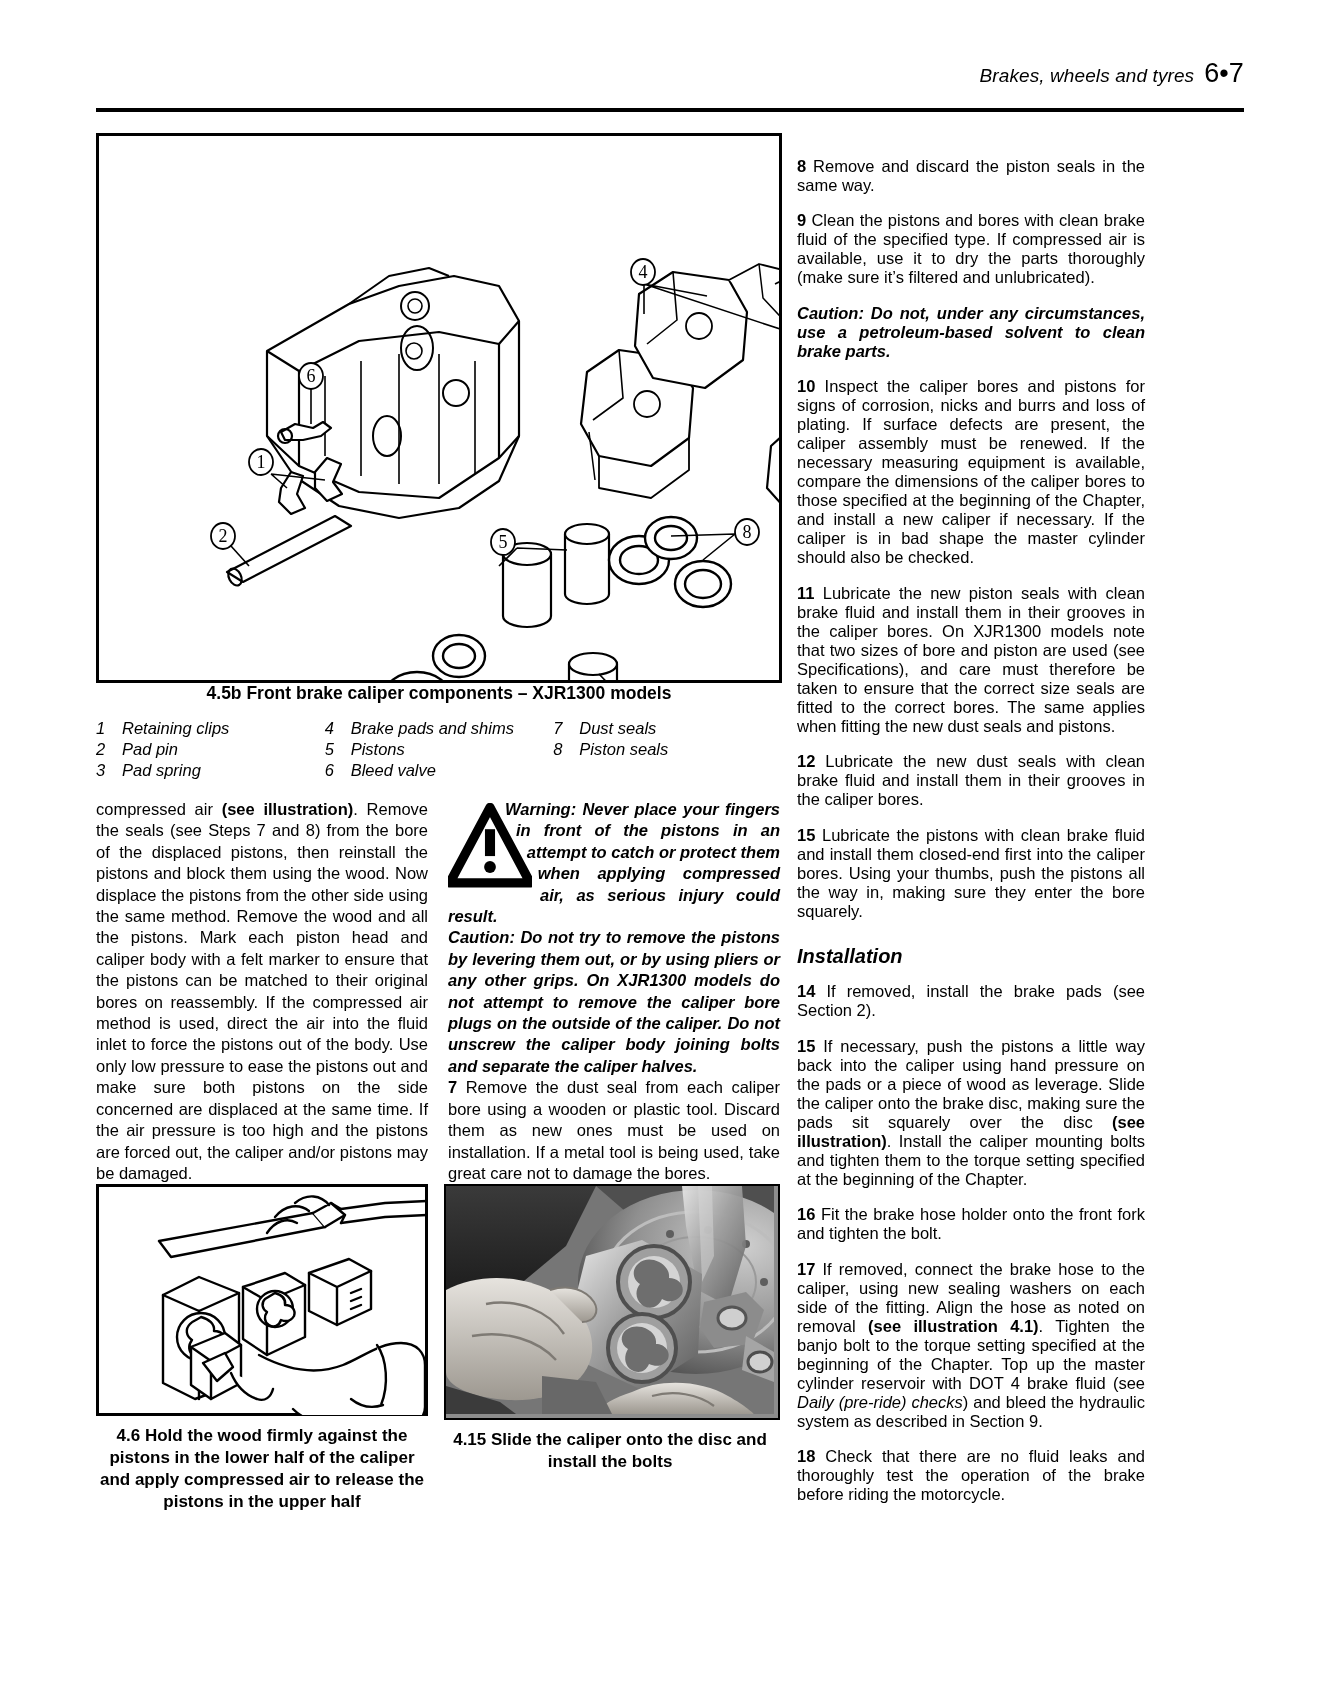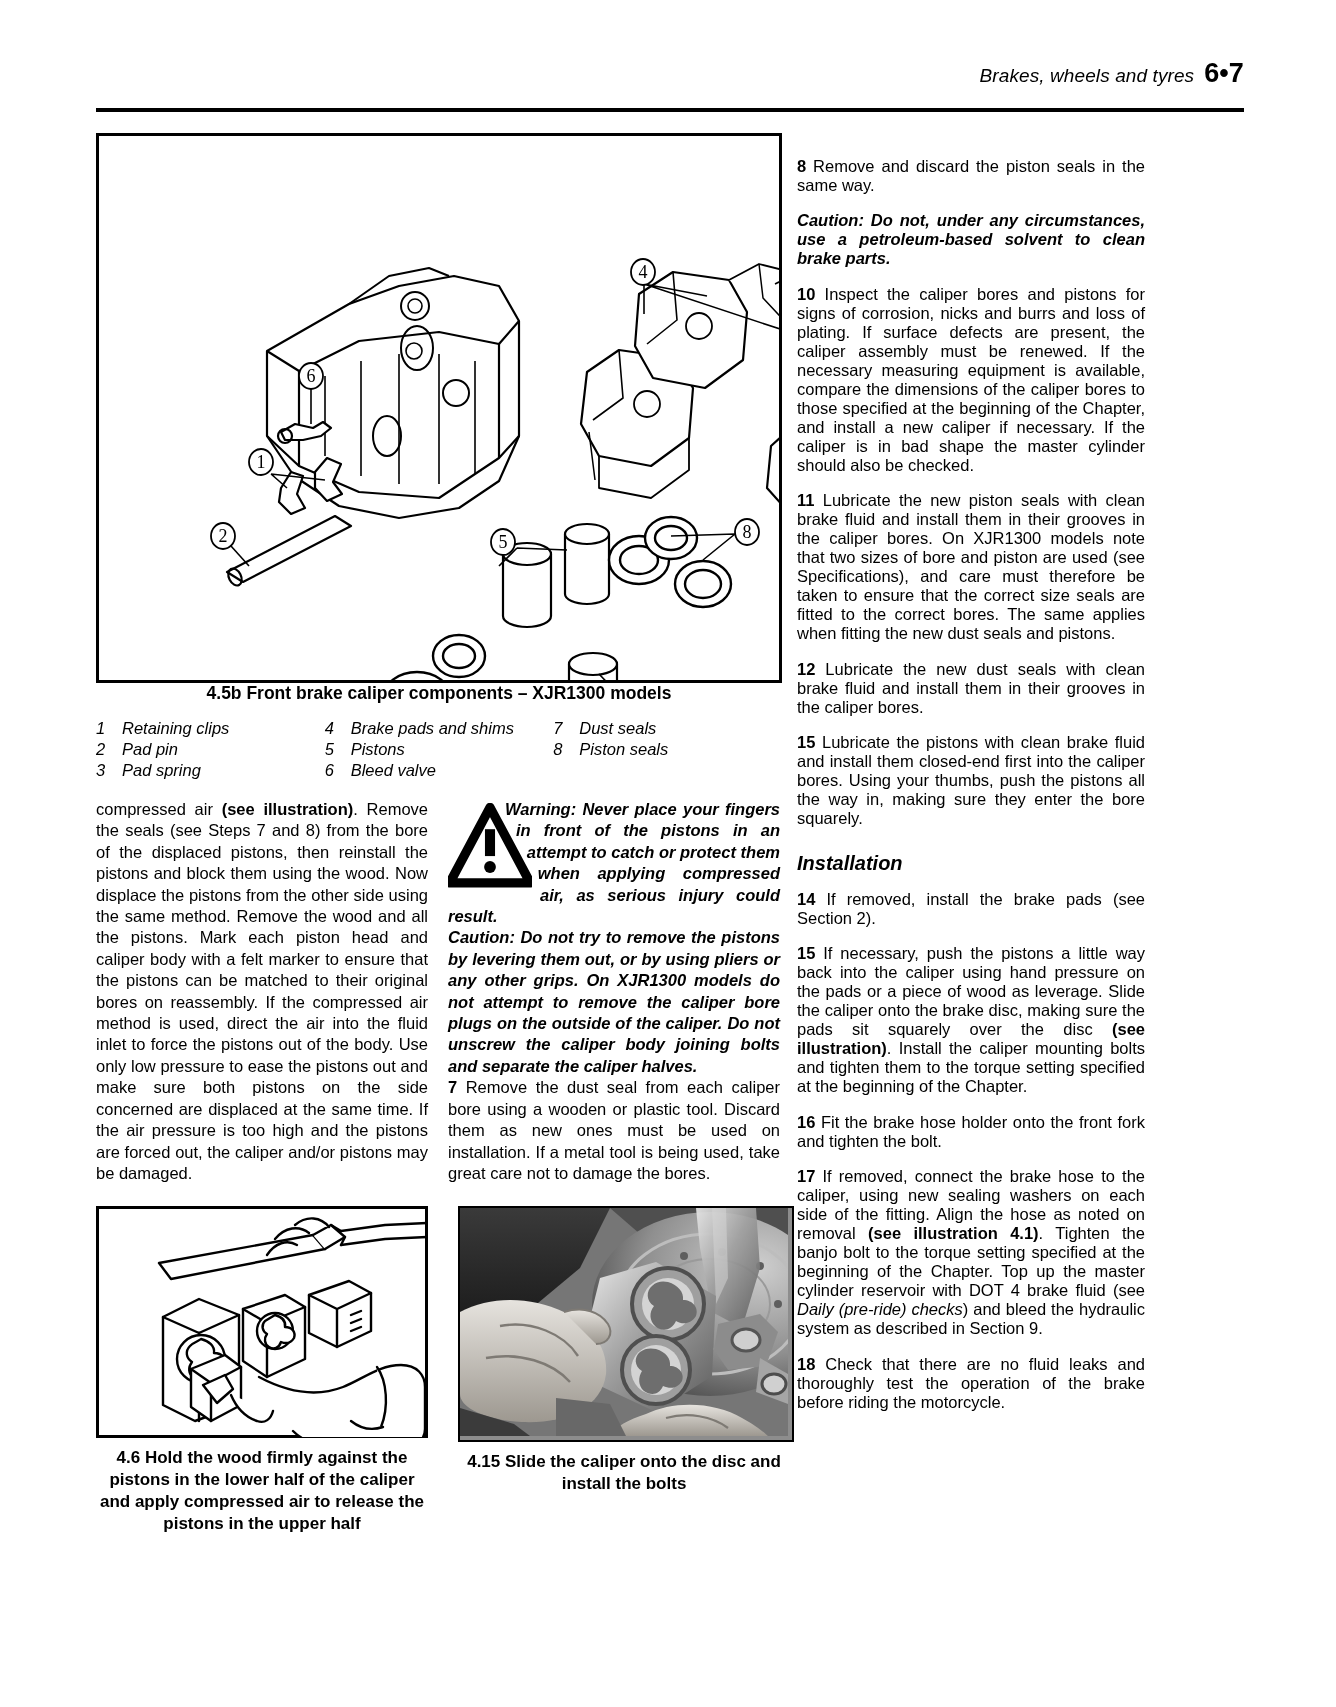--- a/index.html
+++ b/index.html
@@ -20,21 +20,21 @@
   
   .header{
     position:absolute;
     left:96px;top:58px;
     width:1148px;
     text-align:right;
     font-size:27px;
     letter-spacing:.1px;
   }
   .header .ttl{font-size:19px;font-style:italic;}
-  .header .pg{font-weight:bold;font-size:27px;margin-left:10px;}
+  .header .pg{font-weight:normal;font-size:27px;margin-left:10px;}
   .rule{
     position:absolute;
     left:96px;top:108px;
     width:1148px;height:4px;
     background:#000;
   }
   
   .left-zone{
     position:absolute;
     left:96px;top:133px;
@@ -97,22 +97,21 @@
     margin:4px 8px 0 0;
     shape-outside:polygon(50% 0,100% 100%,0 100%);
   }
   .warn-text{
     font-weight:bold;font-style:italic;
     text-align:justify;
   }
   
   .bottom-figs{
     display:flex;
-    gap:30px;
-    margin-top:22px;
+    gap:16px;
   }
   #fig-46{width:332px;height:232px;}
   #fig-415{width:332px;height:232px;border:2px solid #000;overflow:hidden;position:relative;background:#8d8d8d;}
   .botcap{
     text-align:center;
     font-weight:bold;
     font-size:17px;
     line-height:22px;
     margin-top:9px;
   }
@@ -431,20 +430,21 @@
           </svg>
         </div>
         <div class="botcap">4.15  Slide the caliper onto the disc and install the bolts</div>
       </div>
 
     </div>
   </div>
 
   <div class="right-col">
     <p><b>8</b><span> Remove and discard the piston seals in the same way.</span></p>
+    <p><b>9</b><span> Clean the pistons and bores with clean brake fluid of the specified type. If compressed air is available, use it to dry the parts thoroughly (make sure it’s filtered and unlubricated).</span></p>
     <p class="bi"><span>Caution:</span><span> Do not, under any circumstances, use a petroleum-based solvent to clean brake parts.</span></p>
     <p><b>10</b><span> Inspect the caliper bores and pistons for signs of corrosion, nicks and burrs and loss of plating. If surface defects are present, the caliper assembly must be renewed. If the necessary measuring equipment is available, compare the dimensions of the caliper bores to those specified at the beginning of the Chapter, and install a new caliper if necessary. If the caliper is in bad shape the master cylinder should also be checked.</span></p>
     <p><b>11</b><span> Lubricate the new piston seals with clean brake fluid and install them in their grooves in the caliper bores. On XJR1300 models note that two sizes of bore and piston are used (see Specifications), and care must therefore be taken to ensure that the correct size seals are fitted to the correct bores. The same applies when fitting the new dust seals and pistons.</span></p>
     <p><b>12</b><span> Lubricate the new dust seals with clean brake fluid and install them in their grooves in the caliper bores.</span></p>
     <p><b>15</b><span> Lubricate the pistons with clean brake fluid and install them closed-end first into the caliper bores. Using your thumbs, push the pistons all the way in, making sure they enter the bore squarely.</span></p>
 
     <h3 class="sect">Installation</h3>
 
     <p><b>14</b><span> If removed, install the brake pads (see Section 2).</span></p>
     <p><b>15</b><span> If necessary, push the pistons a little way back into the caliper using hand pressure on the pads or a piece of wood as leverage. Slide the caliper onto the brake disc, making sure the pads sit squarely over the disc </span><b>(see illustration)</b><span>. Install the caliper mounting bolts and tighten them to the torque setting specified at the beginning of the Chapter.</span></p>

